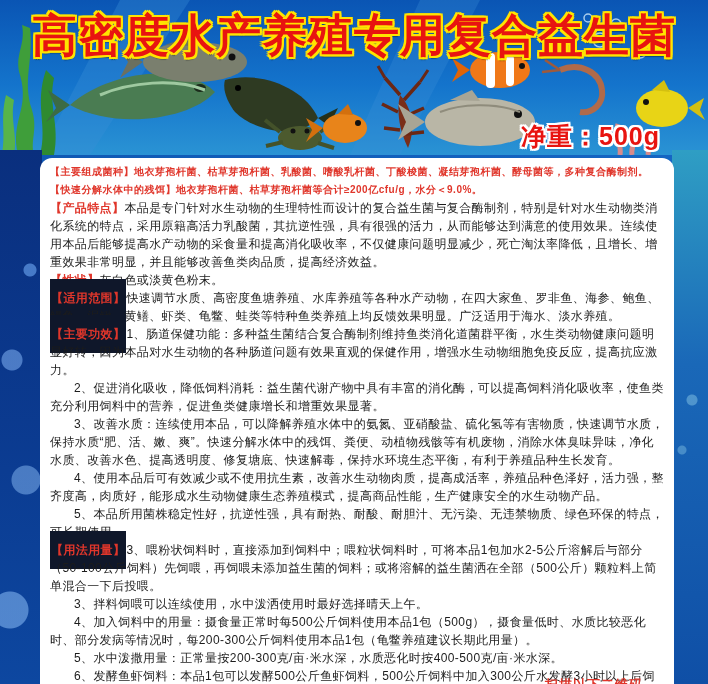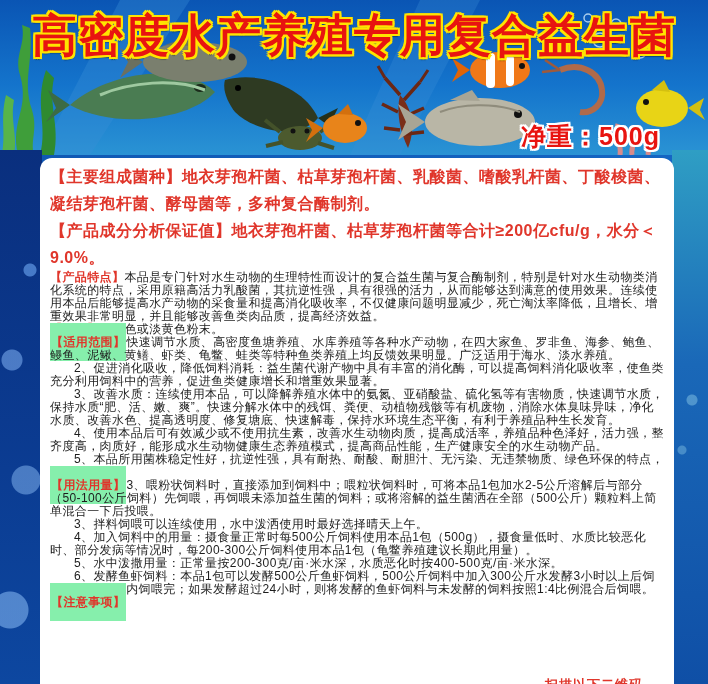--- a/index.html
+++ b/index.html
@@ -45,26 +45,26 @@
     font-size:25px;font-weight:bold;color:#e81410;letter-spacing:1px;
     text-shadow:-2px -2px 0 #fff,2px -2px 0 #fff,-2px 2px 0 #fff,2px 2px 0 #fff,
                  0 -2px 0 #fff,0 2px 0 #fff,-2px 0 0 #fff,2px 0 0 #fff;
   }
   
   .panel{
     position:absolute;left:40px;right:34px;top:158px;bottom:-6px;
     background:#ffffff;border-radius:12px 12px 0 0;
     padding:5px 10px 0 10px;box-sizing:border-box;
   }
-  .sec-lg{margin:0;font-size:16px;line-height:27px;letter-spacing:.5px;
+  .sec-lg{margin:0;font-size:10px;line-height:18px;letter-spacing:.5px;
     font-weight:bold;color:#e0362b;}
-  .sec-sm{margin:0;font-size:12px;line-height:13px;letter-spacing:.4px;color:#1c1c1c;}
+  .sec-sm{margin:0;font-size:12px;line-height:18px;letter-spacing:.4px;color:#1c1c1c;}
   .para{text-indent:2em;}
   .hdr{color:#e0362b;font-weight:bold;}
-  .hdr-hl{color:#e0362b;font-weight:bold;background:#86efac;padding:12px 1px;}
+  .hdr-hl{color:#e0362b;font-weight:bold;background:#0f172a;padding:12px 1px;}
   .foot-note{
     position:absolute;left:545px;top:676px;font-size:13px;font-weight:bold;
     color:#e0362b;letter-spacing:1px;white-space:nowrap;
   }
 </style>
 </head>
 <body>
 
 <div class="page">
 
@@ -165,28 +165,29 @@
   </div>
 
   <div class="left-strip"></div>
   <div class="right-strip"></div>
 
   <div class="panel">
 
     <p class="sec-lg"><span class="hdr">【主要组成菌种】</span><span>地衣芽孢杆菌、枯草芽孢杆菌、乳酸菌、嗜酸乳杆菌、丁酸梭菌、凝结芽孢杆菌、酵母菌等，多种复合酶制剂。</span></p>
 
 
-    <p class="sec-lg"><span class="hdr">【产品成分分析保证值】</span><span>地衣芽孢杆菌、枯草芽孢杆菌等合计≥200亿cfu/g，水分＜9.0%。</span></p>
+    <p class="sec-lg"><span class="hdr">【快速分解水体中的残饵】</span><span>地衣芽孢杆菌、枯草芽孢杆菌等合计≥200亿cfu/g，水分＜9.0%。</span></p>
 
     <p class="sec-sm"><span class="hdr">【产品特点】</span><span>本品是专门针对水生动物的生理特性而设计的复合益生菌与复合酶制剂，特别是针对水生动物类消化系统的特点，采用原籍高活力乳酸菌，其抗逆性强，具有很强的活力，从而能够达到满意的使用效果。连续使用本品后能够提高水产动物的采食量和提高消化吸收率，不仅健康问题明显减少，死亡淘汰率降低，且增长、增重效果非常明显，并且能够改善鱼类肉品质，提高经济效益。</span></p>
 
     <p class="sec-sm"><span class="hdr">【性状】</span><span>灰白色或淡黄色粉末。</span></p>
 
     <p class="sec-sm"><span class="hdr-hl">【适用范围】</span><span>快速调节水质、高密度鱼塘养殖、水库养殖等各种水产动物，在四大家鱼、罗非鱼、海参、鲍鱼、鳗鱼、泥鳅、黄鳝、虾类、龟鳖、蛙类等特种鱼类养殖上均反馈效果明显。广泛适用于海水、淡水养殖。</span></p>
 
+    <p class="sec-sm"><span class="hdr-hl">【主要功效】</span><span>1、肠道保健功能：多种益生菌结合复合酶制剂维持鱼类消化道菌群平衡，水生类动物健康问题明显好转，因为本品对水生动物的各种肠道问题有效果直观的保健作用，增强水生动物细胞免疫反应，提高抗应激力。</span></p>
     <p class="sec-sm para">2、促进消化吸收，降低饲料消耗：益生菌代谢产物中具有丰富的消化酶，可以提高饲料消化吸收率，使鱼类充分利用饲料中的营养，促进鱼类健康增长和增重效果显著。</p>
     <p class="sec-sm para">3、改善水质：连续使用本品，可以降解养殖水体中的氨氮、亚硝酸盐、硫化氢等有害物质，快速调节水质，保持水质“肥、活、嫩、爽”。快速分解水体中的残饵、粪便、动植物残骸等有机废物，消除水体臭味异味，净化水质、改善水色、提高透明度、修复塘底、快速解毒，保持水环境生态平衡，有利于养殖品种生长发育。</p>
     <p class="sec-sm para">4、使用本品后可有效减少或不使用抗生素，改善水生动物肉质，提高成活率，养殖品种色泽好，活力强，整齐度高，肉质好，能形成水生动物健康生态养殖模式，提高商品性能，生产健康安全的水生动物产品。</p>
     <p class="sec-sm para">5、本品所用菌株稳定性好，抗逆性强，具有耐热、耐酸、耐胆汁、无污染、无违禁物质、绿色环保的特点，可长期使用。</p>
 
     <p class="sec-sm"><span class="hdr-hl">【用法用量】</span><span>3、喂粉状饲料时，直接添加到饲料中；喂粒状饲料时，可将本品1包加水2-5公斤溶解后与部分（50-100公斤饲料）先饲喂，再饲喂未添加益生菌的饲料；或将溶解的益生菌洒在全部（500公斤）颗粒料上简单混合一下后投喂。</span></p>
     <p class="sec-sm para">3、拌料饲喂可以连续使用，水中泼洒使用时最好选择晴天上午。</p>
     <p class="sec-sm para">4、加入饲料中的用量：摄食量正常时每500公斤饲料使用本品1包（500g），摄食量低时、水质比较恶化时、部分发病等情况时，每200-300公斤饲料使用本品1包（龟鳖养殖建议长期此用量）。</p>
     <p class="sec-sm para">5、水中泼撒用量：正常量按200-300克/亩·米水深，水质恶化时按400-500克/亩·米水深。</p>
     <p class="sec-sm para">6、发酵鱼虾饲料：本品1包可以发酵500公斤鱼虾饲料，500公斤饲料中加入300公斤水发酵3小时以上后饲喂，在24小时内饲喂完；如果发酵超过24小时，则将发酵的鱼虾饲料与未发酵的饲料按照1:4比例混合后饲喂。</p>

